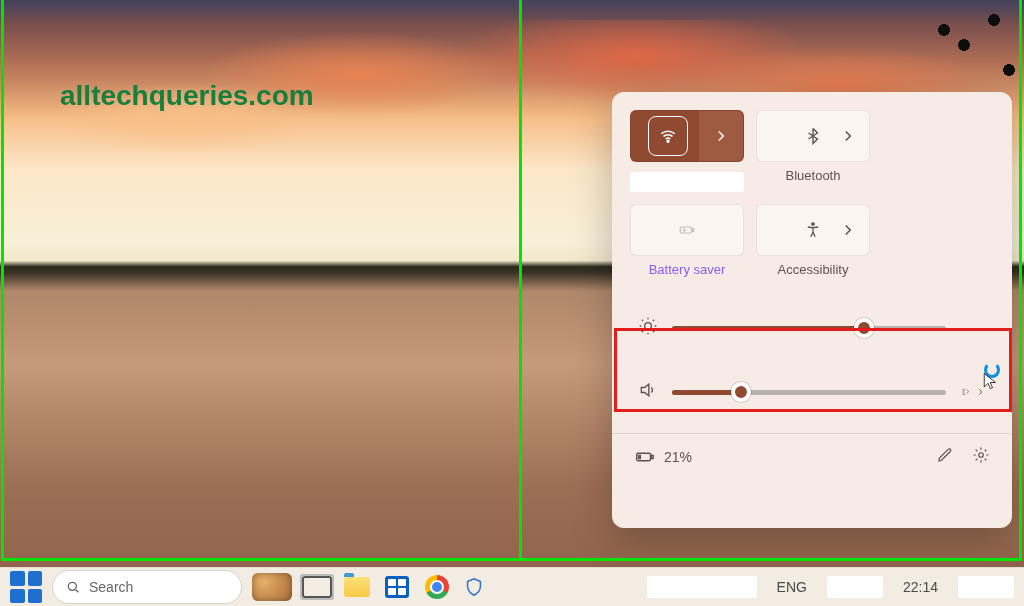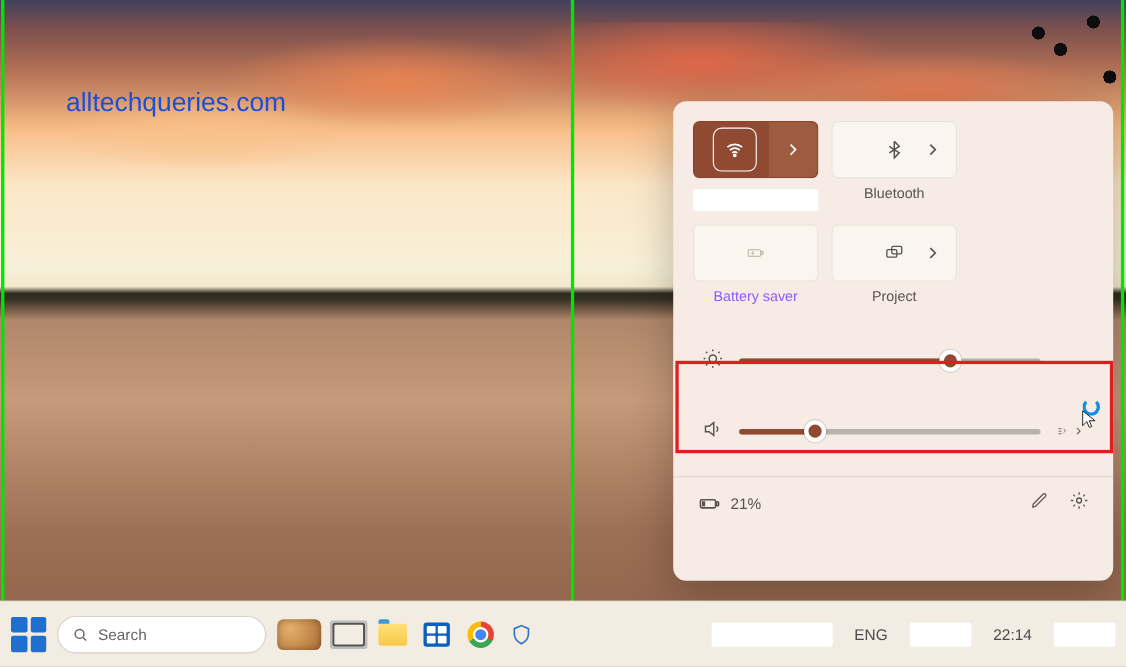--- a/index.html
+++ b/index.html
@@ -48,21 +48,21 @@
       radial-gradient(circle 6px at 100px 30px, #0d0d0d 98%, transparent);
   }
 
   
   .outer-green { position:absolute; left:4px; top:0; width:1015px; height:558px; outline:3px solid #00e600; pointer-events:none; }
   .mid-green   { position:absolute; left:519px; top:0; width:3px; height:558px; background:#00e600; pointer-events:none; }
   .red-box     { position:absolute; border:3px solid #e11d1d; pointer-events:none; }
 
   .watermark{
     position:absolute; left:60px; top:80px;
-    font-size:24px; font-weight:400; color:#1d4ed8;
+    font-size:28px; font-weight:700; color:#15803d;
   }
 
   
   .flyout{
     position:absolute; right:12px; top:92px;
     width:400px; height:436px;
     background:#f6ece5;
     border-radius:12px;
     box-shadow:0 10px 40px rgba(0,0,0,.25);
     padding:18px 18px 0 18px;
@@ -129,21 +129,21 @@
     position:absolute; width:18px; height:22px; pointer-events:none;
   }
   .spinner{
     position:absolute; width:16px; height:16px;
     border:3px solid #0b8ee6; border-top-color:transparent;
     border-radius:50%; pointer-events:none;
   }
 
   
   .taskbar{
-    position:absolute; left:0; right:0; bottom:0; height:60px;
+    position:absolute; left:0; right:0; bottom:0; height:39px;
     background:#f3ece3; border-top:1px solid rgba(0,0,0,.06);
     display:flex; align-items:center; padding:0 10px; gap:10px;
     color:#4a4a4a;
   }
   .start{
     width:32px; height:32px; display:grid; grid-template-columns:1fr 1fr; grid-template-rows:1fr 1fr; gap:3px;
     cursor:pointer;
   }
   .start .sq{ background:#1f6fd0; border-radius:2px;}
   .search{
@@ -223,33 +223,33 @@
         <div class="tile">
           <svg viewBox="0 0 24 24" fill="none" stroke="#c7bfb7" stroke-width="1.6">
             <rect x="3" y="8" width="15" height="8" rx="1.5"></rect>
               <rect x="19" y="10" width="2" height="4" rx=".8"></rect>
             <path d="M8 10l-2 3h2l-1 3 4-4h-2l1-2z" fill="#c7bfb7" stroke="none"></path>
           </svg>
         </div>
         <div class="tile-label dim">Battery saver</div>
       </div>
 
-
       <div class="tile-col">
         <div class="tile">
-          <svg viewBox="0 0 24 24" fill="none" stroke="#5a534e" stroke-width="1.6">
-            <rect x="3" y="8" width="12" height="9" rx="1.5"></rect>
-              <rect x="9" y="4" width="12" height="9" rx="1.5"></rect>
+          <svg viewBox="0 0 24 24" fill="none" stroke="#5a534e" stroke-width="1.7">
+            <circle cx="12" cy="4" r="1.6" fill="#5a534e"></circle>
+              <path d="M5 8l7 1 7-1M12 9v6m0 0l-3 6m3-6l3 6"></path>
           </svg>
           <svg class="chev" viewBox="0 0 24 24" width="14" height="14" fill="none" stroke="#5a534e" stroke-width="2">
               <path d="M9 6l6 6-6 6"></path>
             </svg>
         </div>
-        <div class="tile-label">Project</div>
-      </div>
+        <div class="tile-label">Accessibility</div>
+      </div>
+
     </div>
 
     <div class="sliders">
       <div class="slider-row">
         <span class="slider-ico">
           <svg viewBox="0 0 24 24" fill="none" stroke="currentColor" stroke-width="1.6">
             <circle cx="12" cy="12" r="4"></circle>
               <path d="M12 2v2M12 20v2M2 12h2M20 12h2M4.6 4.6l1.4 1.4M18 18l1.4 1.4M4.6 19.4 6 18M18 6l1.4-1.4"></path>
           </svg>
         </span>

